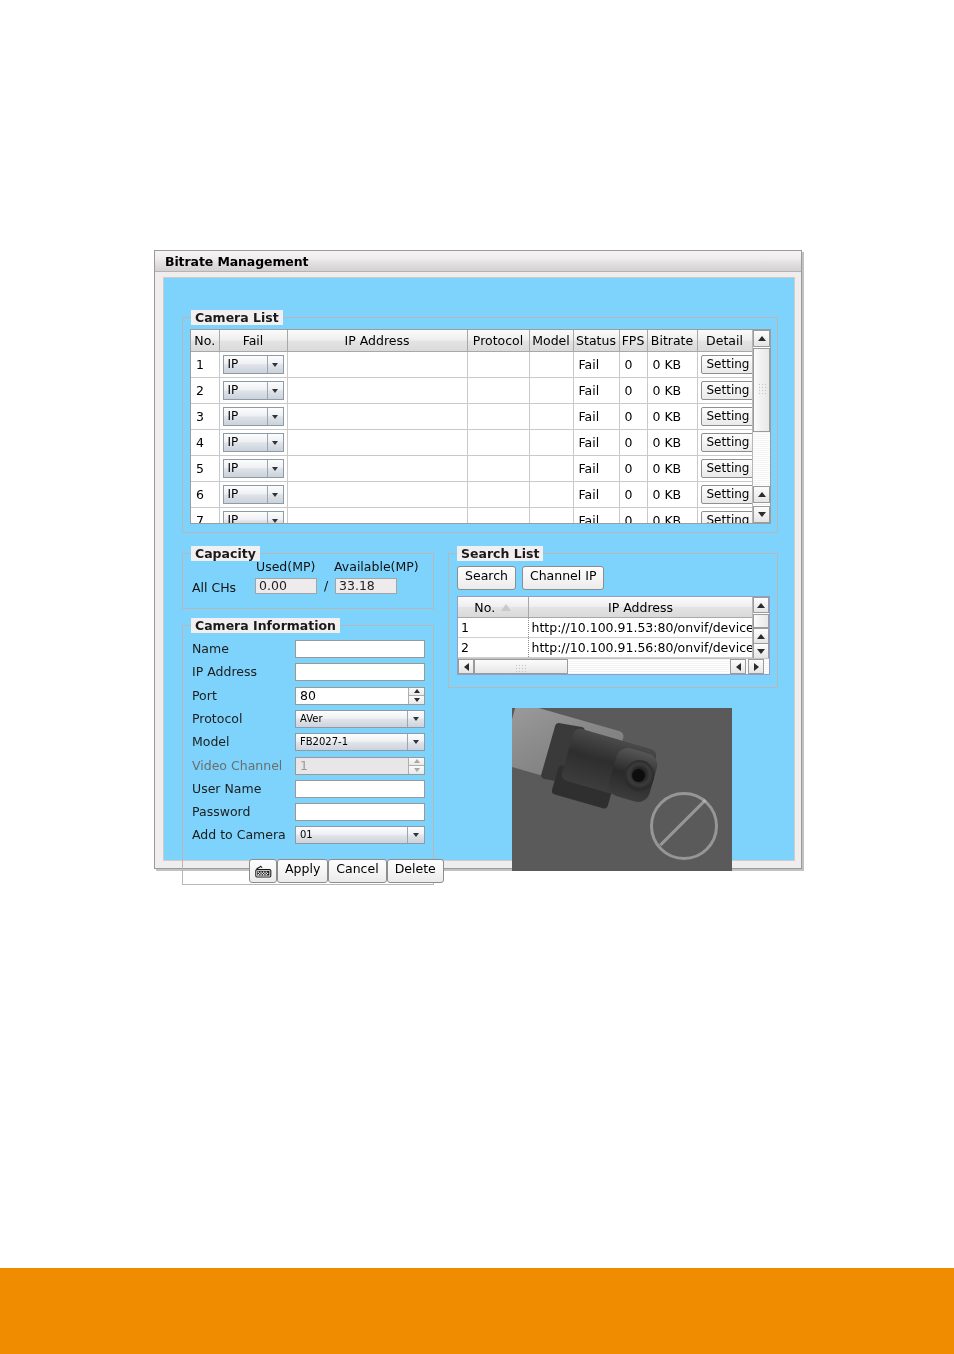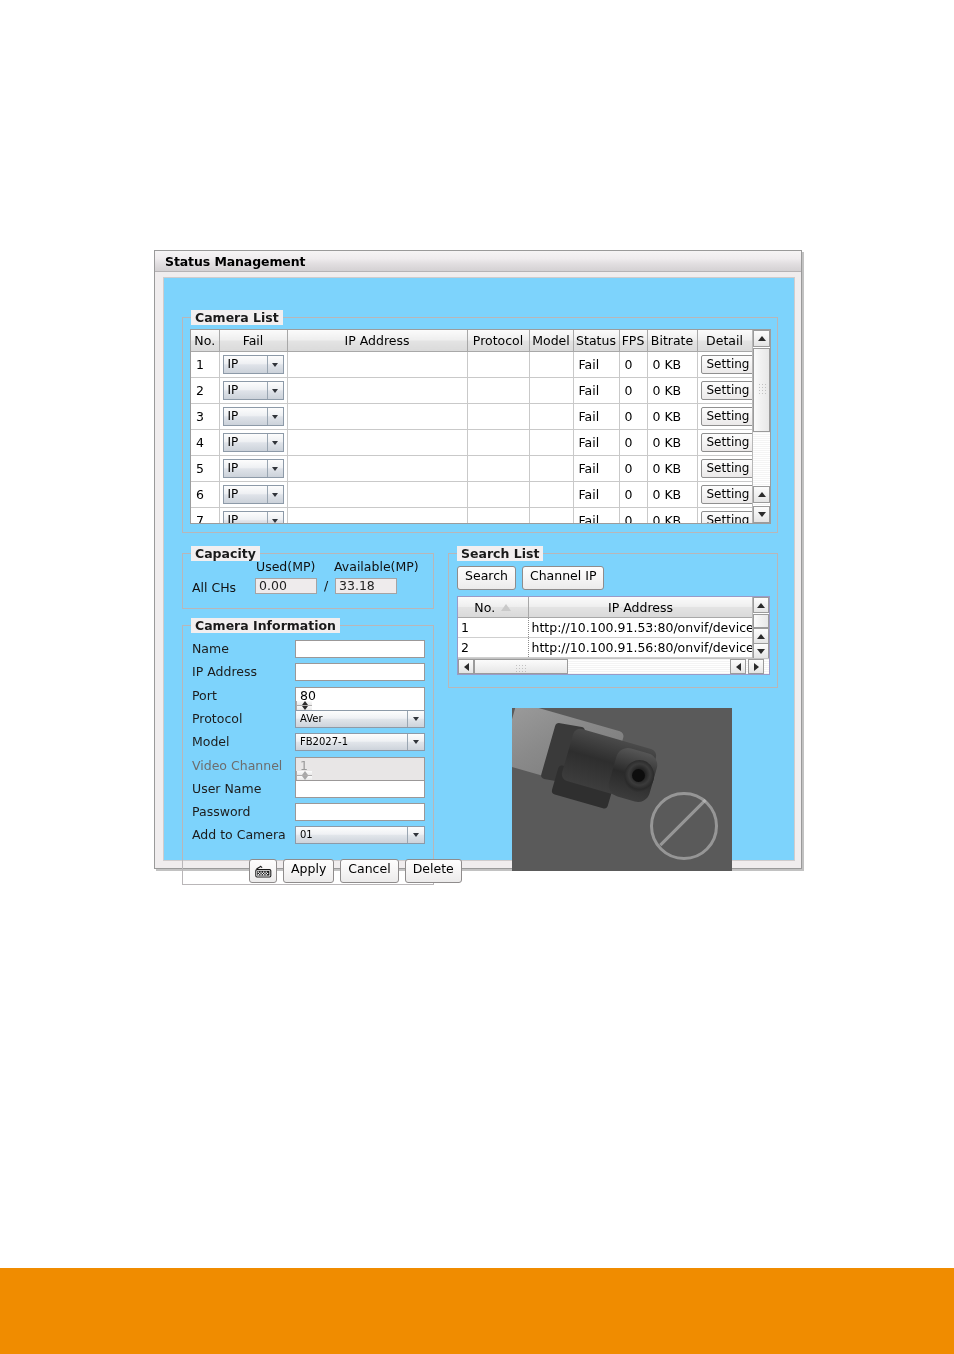--- a/index.html
+++ b/index.html
@@ -357,26 +357,25 @@
     border-left: 1px solid #9aa6b2;
     display: flex;
     align-items: center;
     justify-content: center;
   }
   .f-spin {
     position: absolute;
     left: 103px;
     top: 0;
     width: 130px;
-    height: 24px;
+    height: 18px;
     border: 1px solid #9b9898;
     box-sizing: border-box;
     background: #ffffff;
     display: flex;
-    flex-direction: column;
   }
   .f-spin.dim { background: #e8e6e6; }
   .f-spin .fs-text {
     flex: 1;
     font-size: 12.5px;
     line-height: 16px;
     padding-left: 4px;
     color: #000;
     overflow: hidden;
   }
@@ -407,21 +406,20 @@
   }
   .f-spin.dim .tiny-up { border-bottom-color:#a8a8a8; }
   .f-spin.dim .tiny-dn { border-top-color:#a8a8a8; }
 
   
   #caminfo-buttons {
     position: absolute;
     left: 66px;
     top: 233px;
     display: flex;
-    gap: 6px;
     align-items: center;
   }
   .btn {
     height: 24px;
     min-width: 44px;
     padding: 0 7px;
     font-size: 12.5px;
     line-height: 18px;
     text-align: center;
     color: #000;
@@ -655,21 +653,21 @@
   }
 </style>
 </head>
 <body>
 
 <div id="orange-band"></div>
 
 <div id="dialog-window">
 
   <div id="titlebar">
-    <span class="title-text">Status Management</span>
+    <span class="title-text">Bitrate Management</span>
   </div>
 
   <div id="dialog-body">
 
     <div class="groupbox" id="camera-list-group">
       <span class="gb-title">Camera List</span>
 
       <div id="camera-table-wrap">
         <div id="camera-table-scrollarea">
           <table class="grid">

